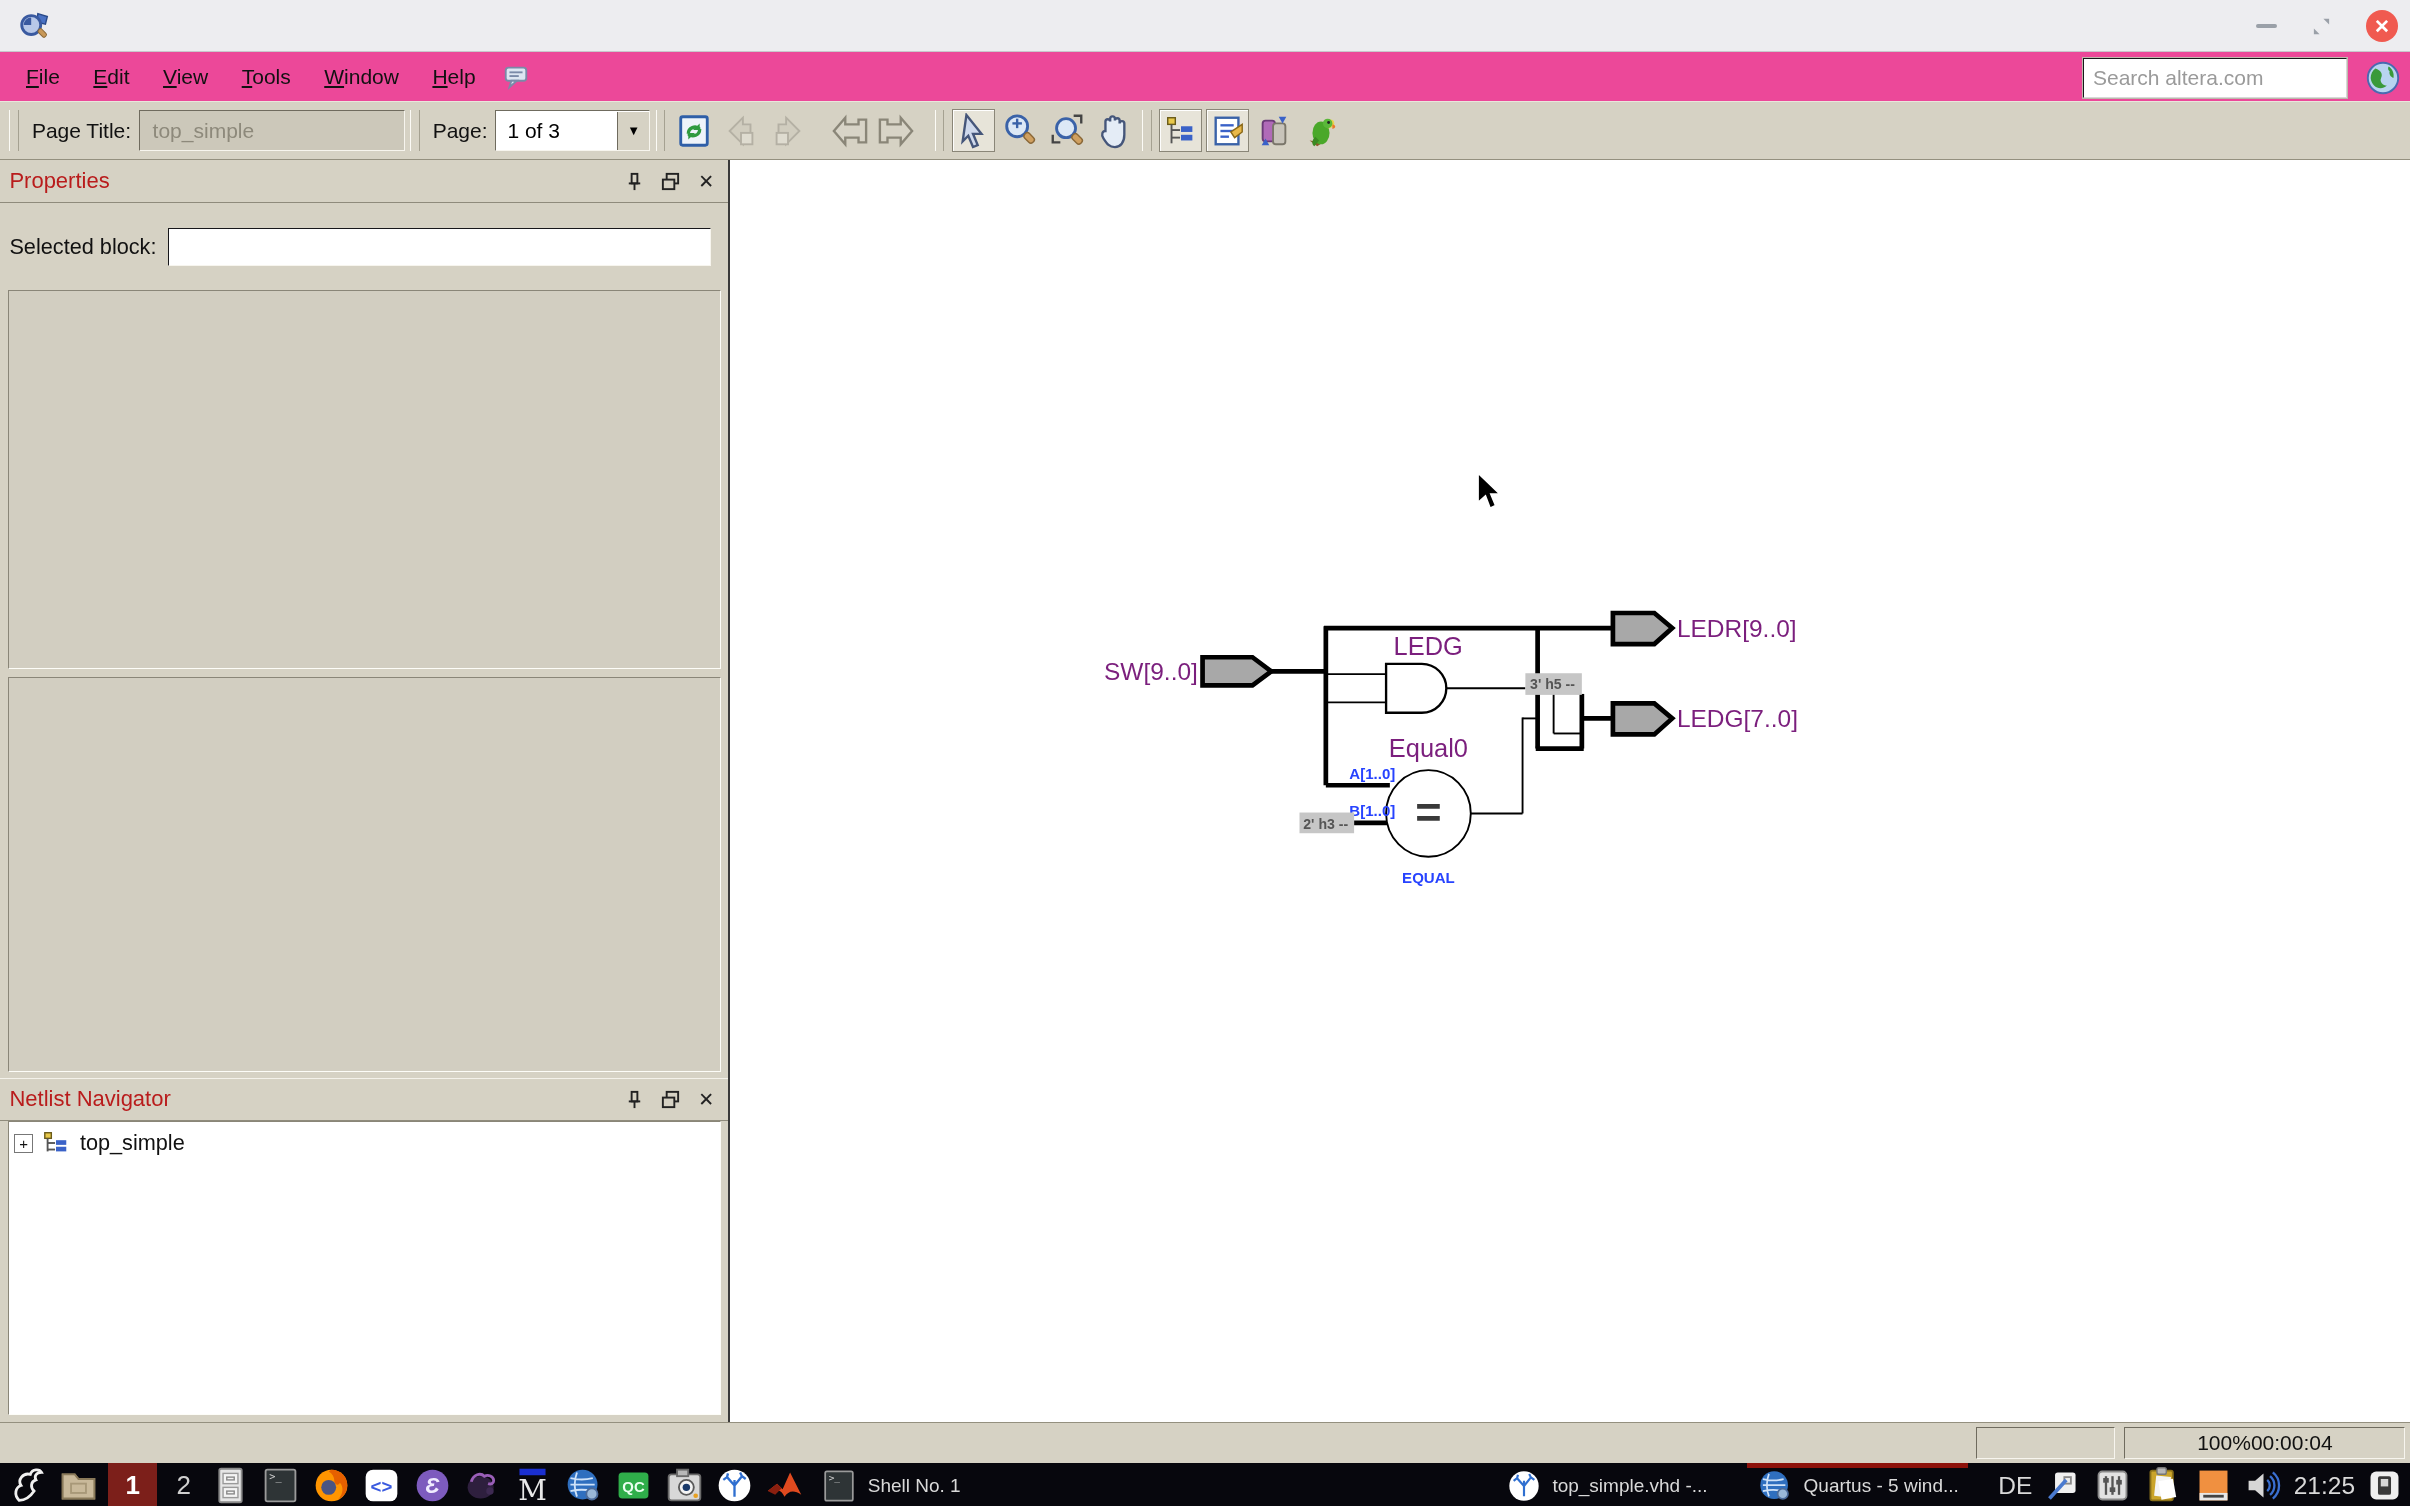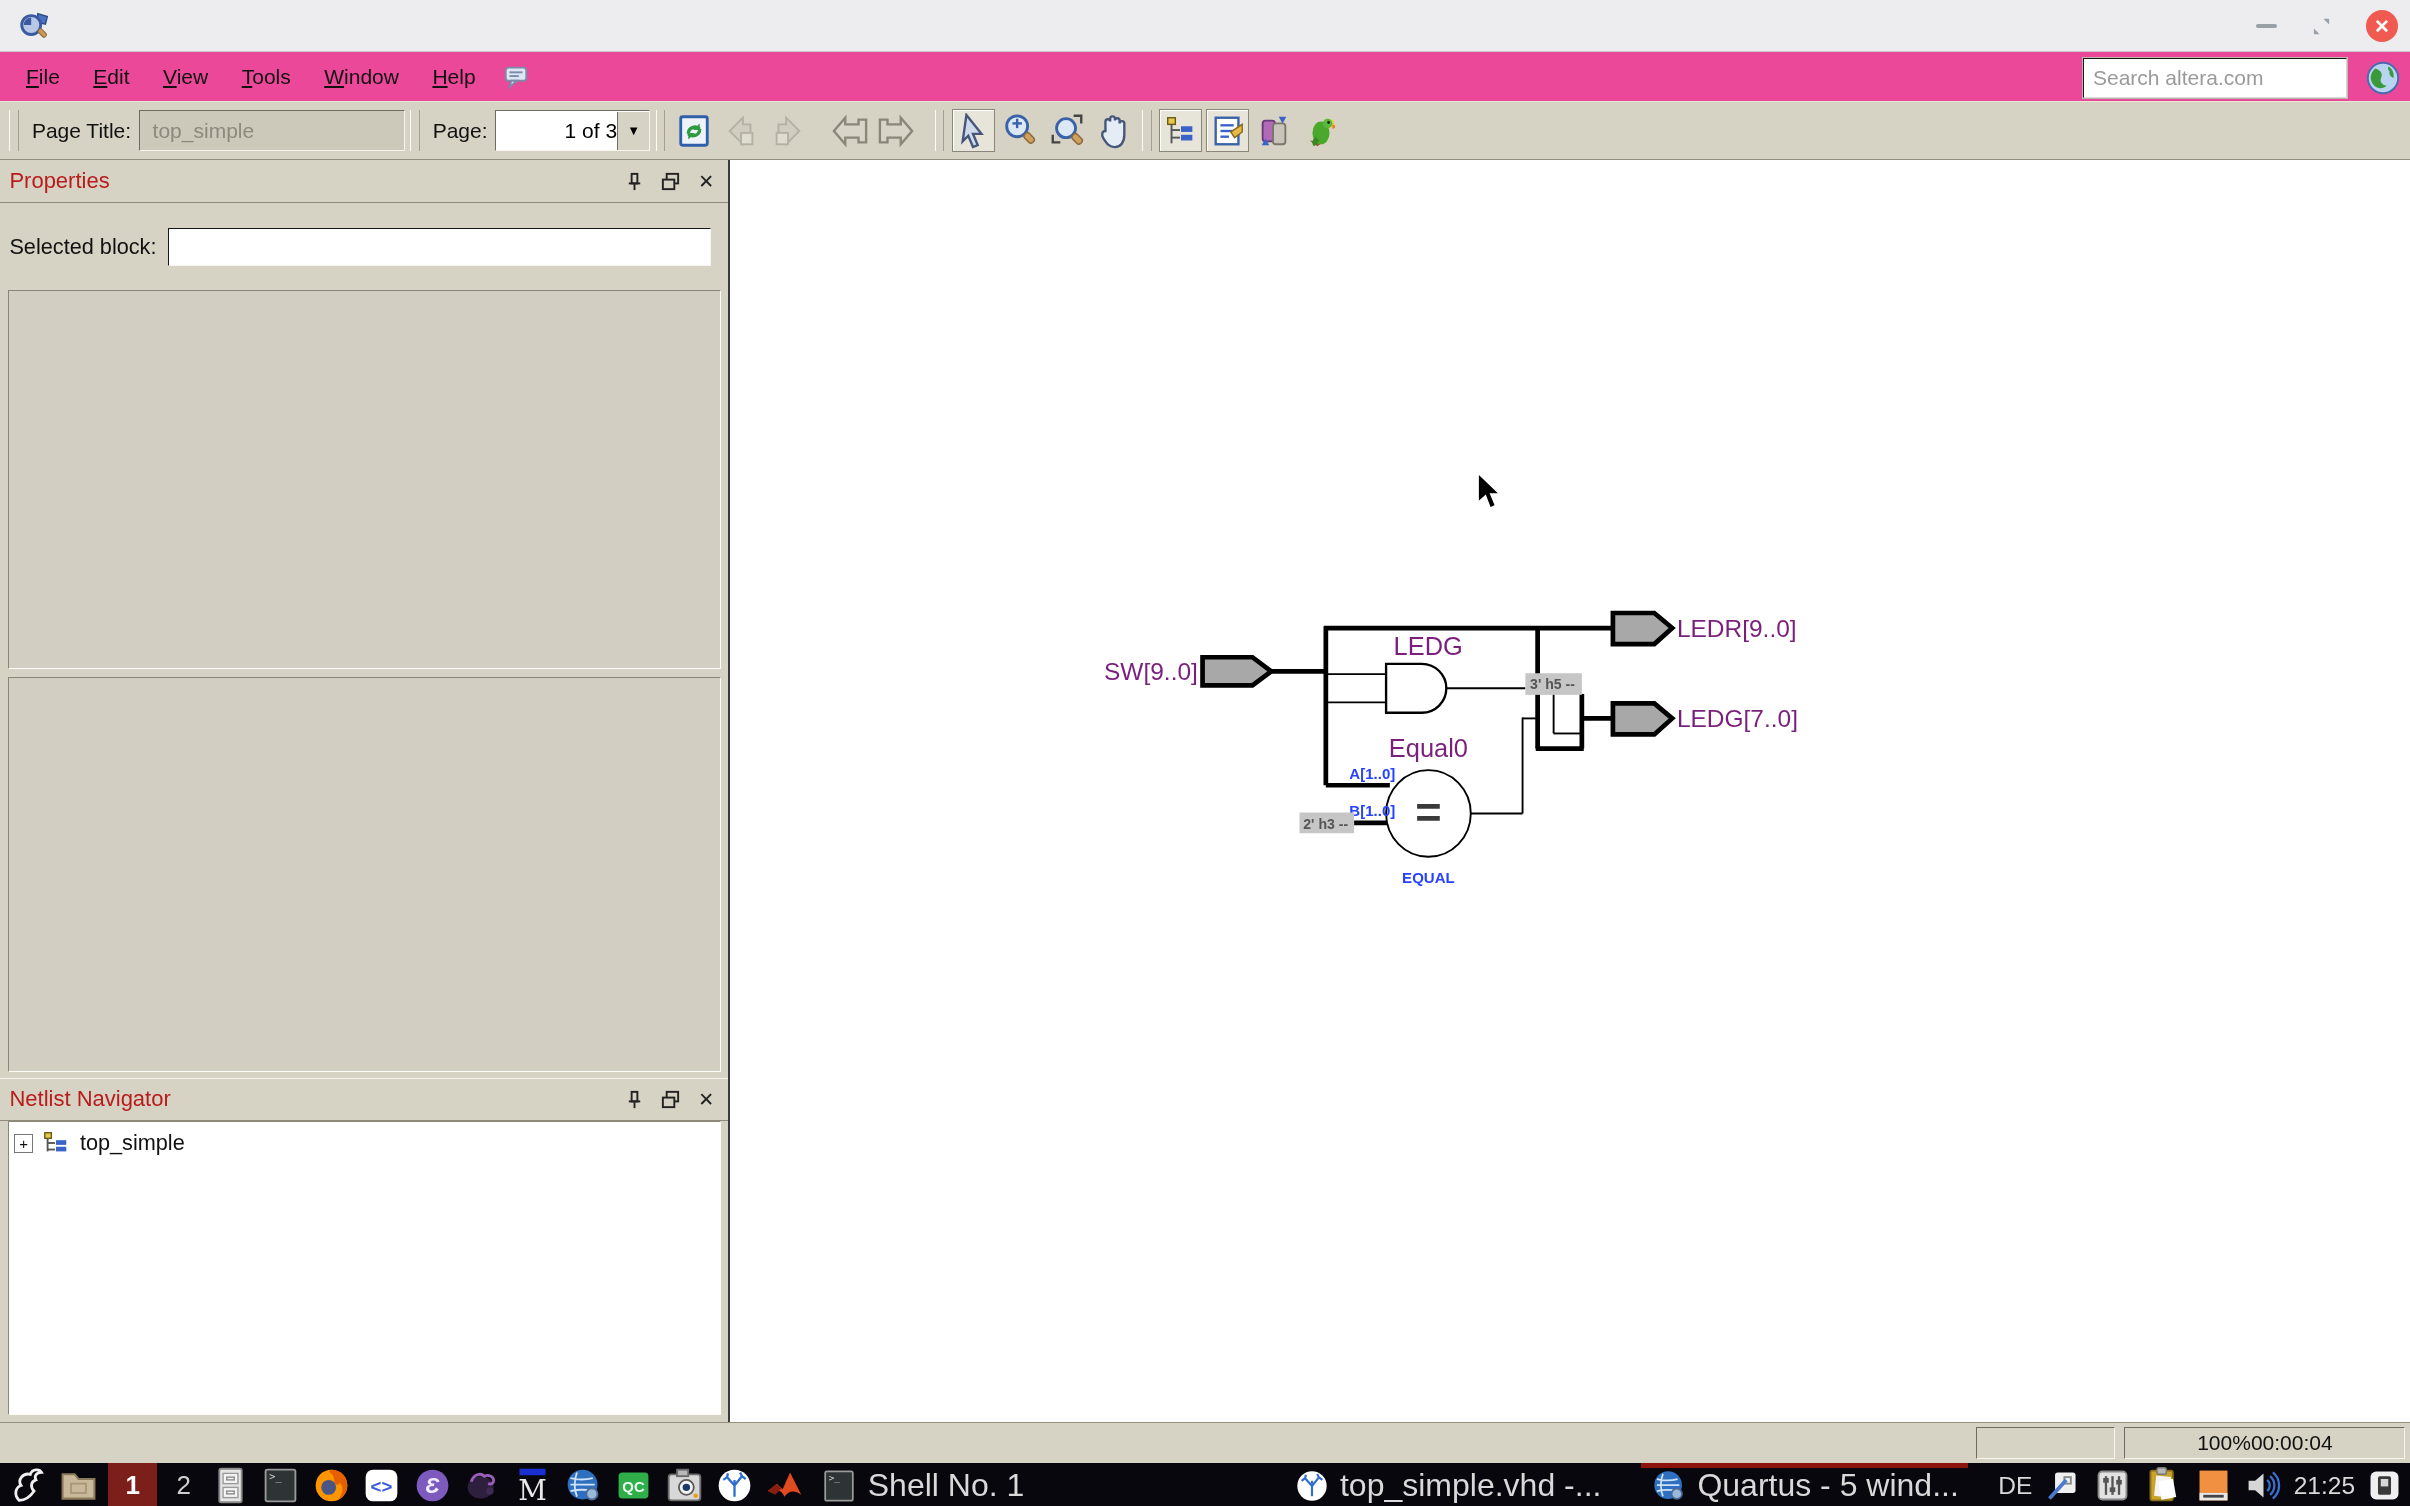--- a/index.html
+++ b/index.html
@@ -31,21 +31,21 @@
   .searchwrap { position:absolute; right:9.4px; top:5.6px; display:flex;
     align-items:center; gap:17px; }
   .searchbox { width:264px; height:40px; background:#fff;
     border:1.9px solid; border-color:#17171a #d8d8d8 #d8d8d8 #17171a;
     outline:1.9px solid #bdb9ac; font-size:21px; color:#9a9a9a; padding:0 9.4px;
     font-family:"Liberation Sans", sans-serif; }
   .searchbox::placeholder { color:#9a9a9a; }
 
   
   .toolbar { height:58px; background:#d6d2c4; display:flex; align-items:center;
-    border-bottom:0.9px solid #94907f; padding-left:3.8px;text-align:right; }
+    border-bottom:0.9px solid #94907f; padding-left:3.8px; }
   .grip { width:9.4px; height:41px; margin:0 5.6px;
     border-left:1.9px solid #fcfbf6; border-right:1.9px solid #a5a191; }
   .tb-label { font-size:21px; color:#111; margin:0 7.5px; white-space:nowrap; }
   .field-disabled { width:266px; height:41px; background:#ccc8ba;
     border:1.9px solid; border-color:#6f6b5e #f7f5ee #f7f5ee #6f6b5e;
     color:#8d897b; font-size:21px; display:flex; align-items:center;
     padding-left:13px; }
   .dropdown { width:155px; height:41px; background:#fff;
     border:1.9px solid; border-color:#6f6b5e #f7f5ee #f7f5ee #6f6b5e;
     display:flex; align-items:center; }
@@ -113,21 +113,21 @@
     padding-left:7.5px; gap:9.4px; color:#d6d6d6; }
   .tk { width:41px; height:41px; display:flex; align-items:center;
     justify-content:center; flex:0 0 auto; }
   .ws1 { width:49px; height:45px; background:#7c1f1a; color:#fff;
     font-size:26px; font-weight:bold; display:flex; align-items:center;
     justify-content:center; }
   .ws2 { width:34px; height:45px; color:#cfcfcf; font-size:26px;
     display:flex; align-items:center; justify-content:center; }
   .task { height:45px; display:flex; align-items:center; gap:9.4px;
     position:relative; padding:0 5.6px; flex:0 0 auto; }
-  .task-label { font-size:32px; color:#d9d9d9; white-space:nowrap; }
+  .task-label { font-size:19px; color:#d9d9d9; white-space:nowrap; }
   .task.active::before { content:""; position:absolute; left:-3.8px; right:-3.8px;
     top:0; height:4.7px; background:#8d120b; }
   .tk-text { font-size:24.5px; color:#d9d9d9; white-space:nowrap; flex:0 0 auto; }
   .spacer { flex:1; }
 </style>
 </head>
 <body>
 
 <div class="titlebar">
   <svg class="app-icon" viewBox="0 0 38 38">

